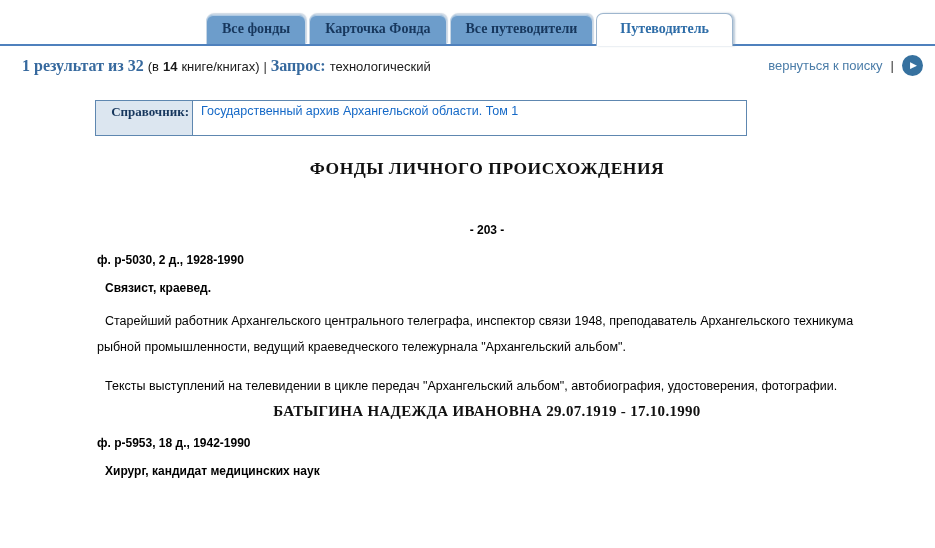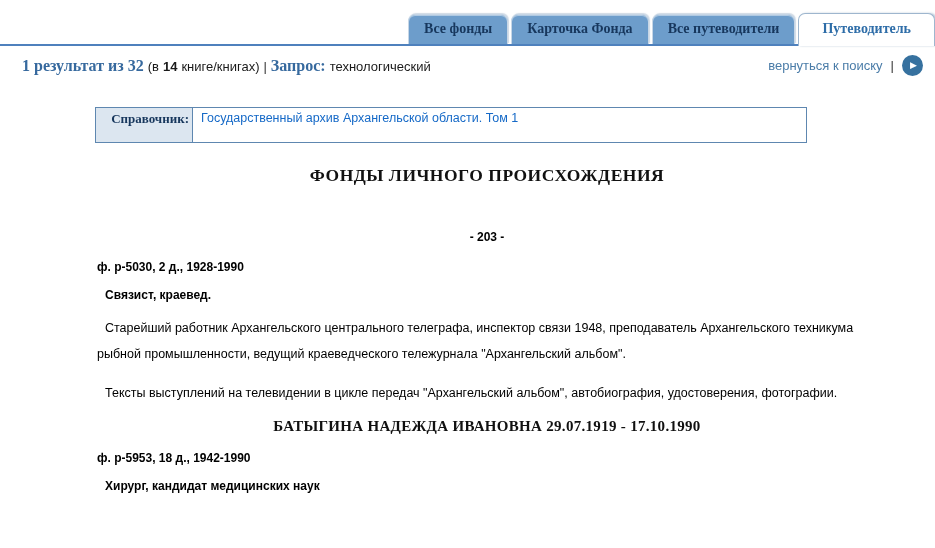--- a/index.html
+++ b/index.html
@@ -1,15 +1,15 @@
 <!DOCTYPE html>
 <html><head>
 <meta charset="utf-8">
 <style>
-  * { margin: 0; padding: 0; box-sizing: border-box; justify-content: flex-end; }
+  * { margin: 0; padding: 0; box-sizing: border-box; }
   html, body { width: 935px; height: 548px; overflow: hidden; background: #ffffff;
     font-family: "Liberation Sans", sans-serif; }
 
   
   .tabbar {
     width: 935px;
     padding: 13px 0 0 206px;
     border-bottom: 2px solid #4F81BD;
     display: flex;
     align-items: flex-end;
@@ -63,22 +63,22 @@
   .go-button {
     width: 21px; height: 21px; border-radius: 50%;
     background: #36719F;
     display: flex; align-items: center; justify-content: center;
     cursor: pointer;
   }
   .go-button .tri { color: #ffffff; font-size: 9px; line-height: 1; padding-left: 2px; }
 
   
   .info-table {
-    margin: 23px 0 0 95px;
-    width: 712px;
+    margin: 16px 0 0 95px;
+    width: 652px;
     border-collapse: collapse;
   }
   .info-table td { border: 1px solid #5E87B0; font-size: 13px; }
   .info-table td.lbl {
     width: 97px;
     background: #DCE6F0;
     text-align: right;
     font-family: "Liberation Serif", serif;
     font-weight: bold;
     color: #17375D;
@@ -107,21 +107,21 @@
     margin-top: 47px;
     text-align: center;
     font-family: "Liberation Serif", serif;
     font-size: 15px;
     letter-spacing: .3px;
     color: #111;
   }
   .fond { margin-top: 16px; font-size: 12px; font-weight: bold; }
   .occ  { margin-top: 14px; font-size: 12px; font-weight: bold; padding-left: 8px; }
   .doc p { margin-top: 13px; font-size: 12.5px; line-height: 26px; text-indent: 8px; }
-  .doc h2.second { margin-top: 12px; }
+  .doc h2.second { margin-top: 4px; }
 </style>
 </head>
 <body>
 
 <div class="tabbar">
   <div class="tab">Все фонды</div>
   <div class="tab">Карточка Фонда</div>
   <div class="tab">Все путеводители</div>
   <div class="tab active">Путеводитель</div>
 </div>

